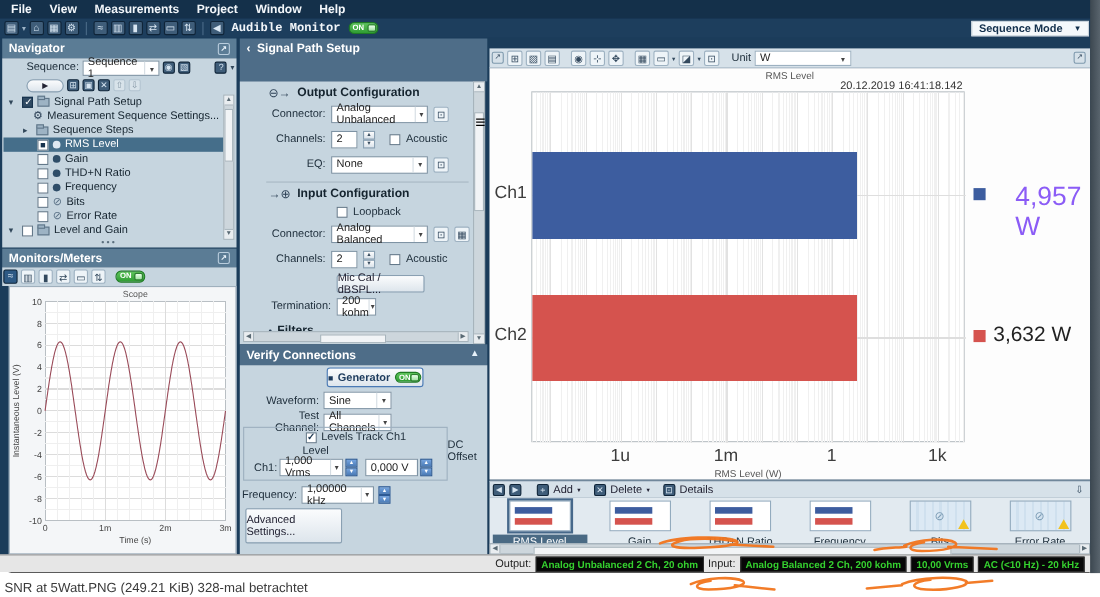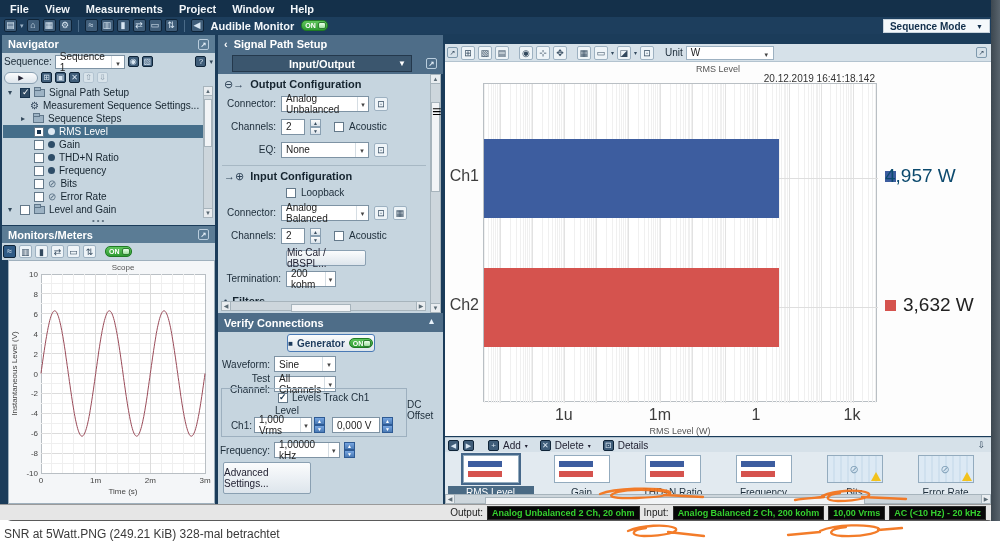--- a/index.html
+++ b/index.html
@@ -8,30 +8,30 @@
   .abs { position:absolute; }
   .row { display:flex; align-items:center; }
 
   
   .app { position:absolute; left:0; top:0; width:1000px; height:521px; background:#1b3c5a; border-bottom:1px solid #5a5a5a;border-radius:13px; }
   .menubar { position:absolute; left:0; top:0; width:100%; height:17px; background:#14304a; display:flex; align-items:center; gap:16px; padding-left:10px; }
   .menubar span { color:#f2f6fa; font-size:11px; font-weight:bold; }
   .toolbar { position:absolute; left:0; top:17px; width:100%; height:17px; background:#1d3e5d; display:flex; align-items:center; gap:3px; padding-left:4px; }
   .tbi { width:13px; height:13px; background:#3f5d79; border:1px solid #0f2438; border-radius:2px; color:#d8e6f2; font-size:9px; line-height:11px; text-align:center; }
   .tsep { width:1px; height:12px; background:#4b6b88; margin:0 3px; }
-  .amlabel { color:#f2f6fa; font-size:11px; font-weight:bold; margin:0 4px; }
+  .amlabel { color:#f2f6fa; font-size:11px; font-weight:bold; margin:0 4px;font-family:Liberation Mono, monospace; }
   .onpill { width:27px; height:11px; border:1px solid #1f7a24; border-radius:5px; background:linear-gradient(#5fc55c,#2f9c33); position:relative; }
   .onpill i { position:absolute; left:3px; top:0; color:#fff; font-style:normal; font-size:7px; font-weight:bold; line-height:10px; }
   .onpill b { position:absolute; right:1px; top:1px; width:8px; height:7px; background:linear-gradient(#eaffea,#9fdf9f); border:1px solid #2f7d33; border-radius:2px; }
   .seqmode { position:absolute; right:10px; top:2px; height:14px; background:#f4f8fb; border:1px solid #c9d4dd; color:#122f4c; font-size:10px; font-weight:bold; padding:0 6px; display:flex; align-items:center; gap:10px; }
 
   
   .phdr { background:#5b7c95; color:#fff; font-size:11px; font-weight:bold; display:flex; align-items:center; padding:0 6px; }
   .phdr2 { background:#4e6d88; color:#fff; font-size:11px; font-weight:bold; display:flex; align-items:center; padding:0 6px; }
-  .pbody { background:#c6d5df; }
+  .pbody { background:#c6d5df;padding-left:20px; }
   .pop { width:11px; height:11px; border:1px solid #b9cddd; border-radius:2px; color:#e8f2fa; font-size:7px; line-height:9px; text-align:center; margin-left:auto; }
 
   .lbl { font-size:10px; color:#20303d; }
   .combo { background:#fff; border:1px solid #7e93a4; height:16px; display:flex; align-items:center; font-size:10px; color:#222; padding-left:4px; position:relative; }
   .combo .arr { margin-left:auto; width:13px; text-align:center; color:#444; font-size:7px; border-left:1px solid #d5dde3; align-self:stretch; line-height:15px; }
   .spin { width:11px; height:16px; display:flex; flex-direction:column; }
   .spin b { flex:1; background:linear-gradient(#fdfdfd,#d9e2ea); border:1px solid #8aa0b2; color:#3a4e60; font-size:5px; line-height:6px; text-align:center; }
   .spinblue b { background:linear-gradient(#76a5e0,#4a7ab5); color:#fff; border-color:#2d5a94; }
   .cbx { width:10px; height:10px; background:#fff; border:1px solid #64798a; display:inline-block; position:relative; }
   .cbx.checked::after { content:"✓"; position:absolute; left:0px; top:-2px; font-size:9px; color:#16324d; font-weight:bold; }
@@ -277,27 +277,20 @@
           <text x="114" y="9" font-size="8" fill="#555" text-anchor="middle">Scope</text>
           <text x="114" y="233" font-size="8" fill="#444" text-anchor="middle">Time (s)</text>
           <text x="8" y="112.5" font-size="8" fill="#444" text-anchor="middle" transform="rotate(-90 8 112.5)">Instantaneous Level (V)</text>
         </svg></div>
 
     <div class="abs phdr2" style="left:218px;top:35px;width:225px;height:39px;flex-direction:column;align-items:stretch;justify-content:flex-start;padding:0">
       <div class="row" style="height:18px;padding:0 6px;gap:6px">
         <span style="font-size:11px">‹</span>
         <span>Signal Path Setup</span>
       </div>
-      <div class="row" style="height:21px;padding:0 6px">
-        <span class="row" style="width:180px;height:17px;margin-left:8px;background:#3b566e;border:1px solid #24384c;color:#fff;font-size:11px;font-weight:bold;justify-content:center;position:relative">
-          <span>Input/Output</span>
-          <span style="position:absolute;right:5px;font-size:8px">▼</span>
-        </span>
-        <span class="pop">↗</span>
-      </div>
     </div>
     <div class="abs pbody" style="left:218px;top:74px;width:212px;height:239px">
       <div class="row" style="height:18px;padding:2px 6px 0;gap:6px">
         <span style="font-size:11px;color:#2e4257">⊖→</span>
         <span style="font-size:11px;font-weight:bold;color:#15242f">Output Configuration</span>
       </div>
       <div class="row" style="height:23px;gap:5px">
         <span class="lbl" style="width:58px;text-align:right">Connector:</span>
         <span class="combo" style="width:88px">
             <span>Analog Unbalanced</span>
@@ -353,21 +346,21 @@
             <b>▼</b>
           </span>
         <span class="cbx" style="margin-left:8px"></span>
         <span class="lbl">Acoustic</span>
       </div>
       <div class="row" style="height:21px;padding-left:68px">
         <span class="btn" style="width:80px;height:16px">Mic Cal / dBSPL...</span>
       </div>
       <div class="row" style="height:21px;gap:5px">
         <span class="lbl" style="width:63px;text-align:right">Termination:</span>
-        <span class="combo" style="width:50px">
+        <span class="combo" style="width:36px">
             <span>200 kohm</span>
             <span class="arr">▾</span>
           </span>
       </div>
       <div class="row" style="height:16px;padding:0 6px;gap:5px;margin-top:4px">
         <span style="font-size:9px;color:#2e4257">•</span>
         <span style="font-size:11px;font-weight:bold;color:#15242f">Filters</span>
       </div>
       <div class="abs sbh" style="left:3px;bottom:2px;width:205px;height:10px">
         <div class="cap">◀</div>
@@ -595,21 +588,21 @@
             <line x1="337.0" y1="0" x2="337.0" y2="319" stroke="#e2e2e2"></line>
             <line x1="369.1" y1="0" x2="369.1" y2="319" stroke="#e2e2e2"></line>
             <line x1="0" y1="94.10499999999999" x2="394" y2="94.10499999999999" stroke="#dedede"></line>
             <line x1="0" y1="223.29999999999998" x2="394" y2="223.29999999999998" stroke="#dedede"></line>
             <rect x="0" y="54.60499999999999" width="295.3" height="79" fill="#3d5d9f"></rect>
             <rect x="0" y="183.79999999999998" width="295.3" height="79" fill="#d5534e"></rect>
           </svg></div>
       <div id="bar-labels">
           <div class="abs" style="left:2px;top:105.10499999999999px;width:32px;text-align:right;font-size:16px;color:#3d3d3d">Ch1</div>
           <div class="abs" style="left:440px;top:109.10499999999999px;width:11px;height:11px;background:#3d5d9f"></div>
-          <div class="abs" style="left:440px;top:103.10499999999999px;font-size:19px;color:#0c4a6e">4,957 W</div>
+          <div class="abs" style="left:478px;top:103.10499999999999px;font-size:24px;color:#8b5cf6">4,957 W</div>
           <div class="abs" style="left:2px;top:234.29999999999998px;width:32px;text-align:right;font-size:16px;color:#3d3d3d">Ch2</div>
           <div class="abs" style="left:440px;top:238.29999999999998px;width:11px;height:11px;background:#d5534e"></div>
           <div class="abs" style="left:458px;top:232.29999999999998px;font-size:19px;color:#222">3,632 W</div>
           <div class="abs" style="left:98.80739791633997px;top:344px;width:40px;text-align:center;font-size:16px;color:#3d3d3d">1u</div>
           <div class="abs" style="left:194.89691240550437px;top:344px;width:40px;text-align:center;font-size:16px;color:#3d3d3d">1m</div>
           <div class="abs" style="left:290.98642689466874px;top:344px;width:40px;text-align:center;font-size:16px;color:#3d3d3d">1</div>
           <div class="abs" style="left:387.07594138383314px;top:344px;width:40px;text-align:center;font-size:16px;color:#3d3d3d">1k</div>
           <div class="abs" style="left:38px;top:364px;width:394px;text-align:center;font-size:9px;color:#555">RMS Level (W)</div>
         </div>
     </div>

